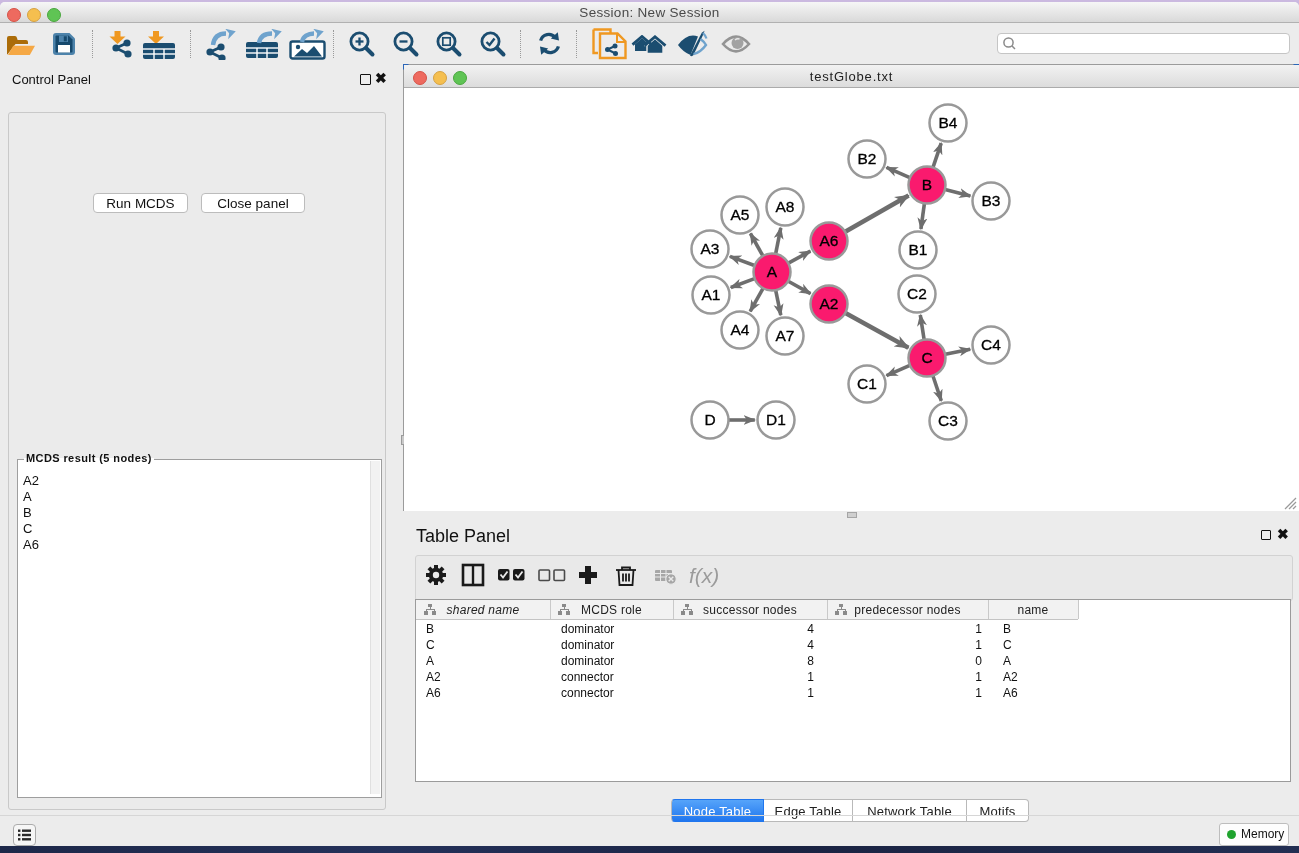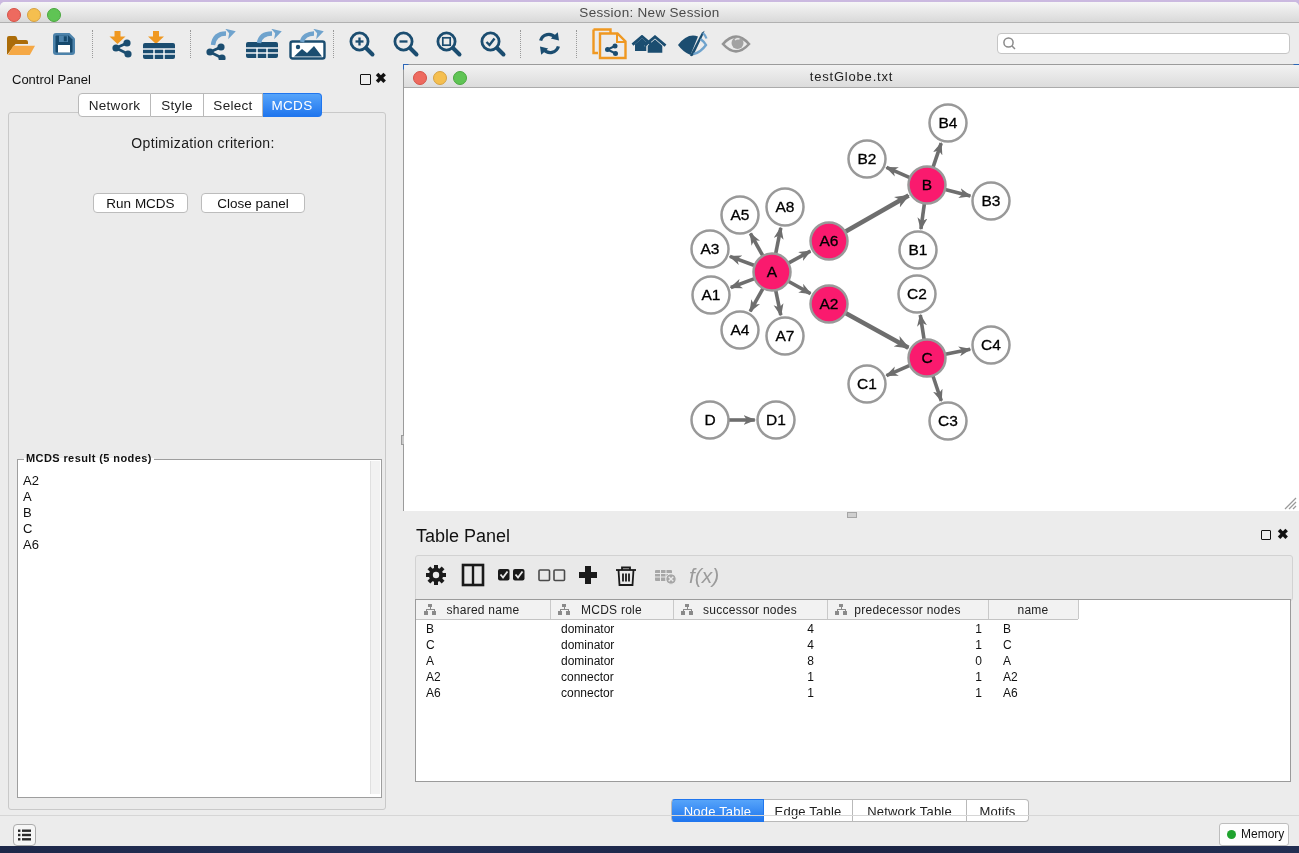--- a/index.html
+++ b/index.html
@@ -227,27 +227,20 @@
       <path d="M14 5 Q16 3.2 18.5 4" fill="none" stroke="#e8e8e8" stroke-width="1.4"></path>
     </svg>
     <div id="searchbox"><svg width="22" height="19" viewBox="0 0 22 19">
           <circle cx="10.5" cy="8.5" r="4.6" fill="none" stroke="#8a8a8a" stroke-width="1.5"></circle>
           <line x1="13.8" y1="11.8" x2="17" y2="15" stroke="#8a8a8a" stroke-width="1.5"></line>
         </svg></div>
   </div>
   <div id="cpanel">
     <div id="cphead">Control Panel</div>
     <div id="cpbody"></div>
-    <div class="tabs" id="cptabs">
-      <div class="tab" style="width:73px;">Network</div>
-      <div class="tab" style="width:53px;">Style</div>
-      <div class="tab" style="width:59px;">Select</div>
-      <div class="tab tabsel" style="width:59px;">MCDS</div>
-    </div>
-    <div id="optlabel">Optimization criterion:</div>
     <div class="btn" style="left:93px;top:129px;width:95px;">Run MCDS</div>
     <div class="btn" style="left:201px;top:129px;width:104px;">Close panel</div>
     <div id="grpbox">
       <div id="grplegend">MCDS result (5 nodes)</div>
       <div id="grpscroll"></div>
       <div class="li" style="top:13px;">A2</div>
       <div class="li" style="top:29px;">A</div>
       <div class="li" style="top:45px;">B</div>
       <div class="li" style="top:61px;">C</div>
       <div class="li" style="top:77px;">A6</div>
@@ -402,21 +395,21 @@
               </g>
             <circle cx="247" cy="16" r="5.2" stroke="#e9e9e9" stroke-width="1"></circle>
             <path d="M244.7 13.7 L249.3 18.3 M249.3 13.7 L244.7 18.3" stroke="#e9e9e9" stroke-width="1.4"></path>
           </g>
           <text x="265" y="20" font-family="Liberation Serif,serif" font-style="italic" font-size="21" fill="#9b9b9b">f(x)</text>
         </g>
       </svg>
     </div>
     <div id="ttable">
       <div id="thead">
-        <div class="thcell" style="left:0;width:134px;">
+        <div class="thcell" style="left:0;width:134px;font-style:italic;">
             <span class="hicon"></span>
             <div class="thtext">shared name</div>
           </div>
         <div class="thcell" style="left:134px;width:123px;">
             <span class="hicon"></span>
             <div class="thtext">MCDS role</div>
           </div>
         <div class="thcell" style="left:257px;width:154px;">
             <span class="hicon"></span>
             <div class="thtext">successor nodes</div>

